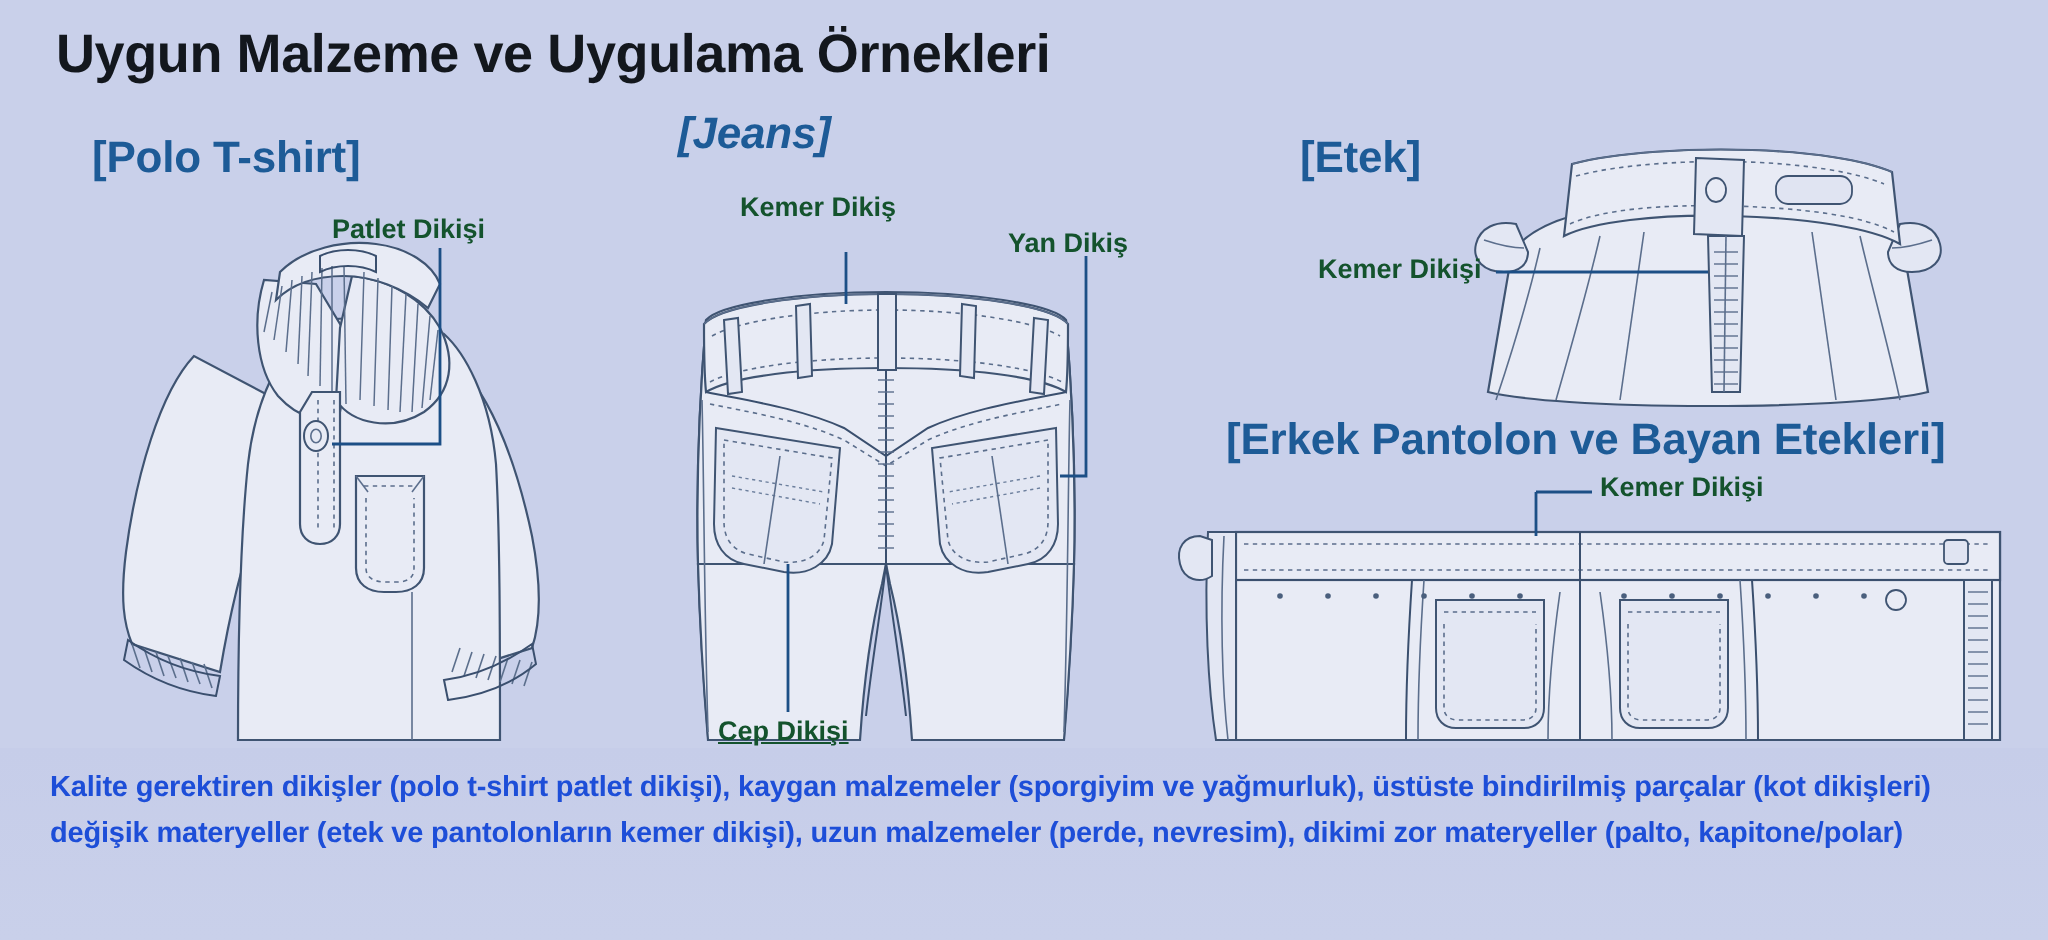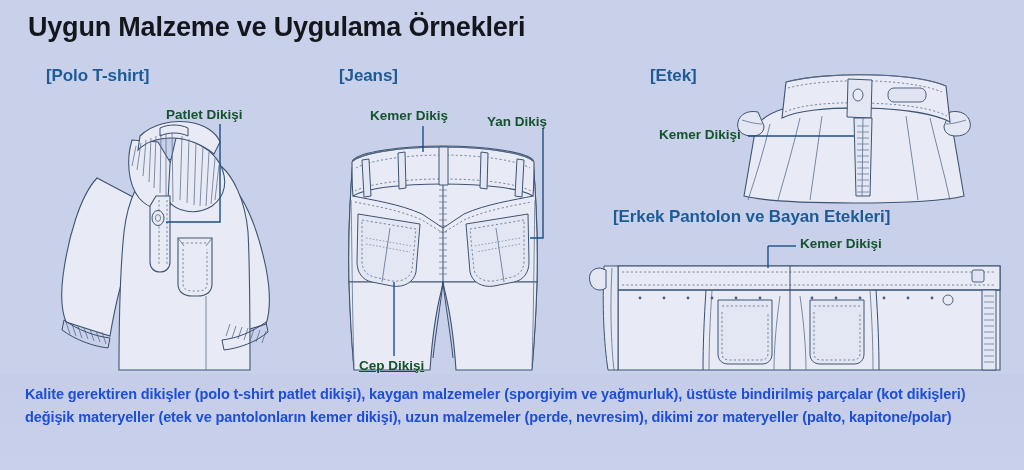--- a/index.html
+++ b/index.html
@@ -13,36 +13,36 @@
   #page{position:relative;width:1024px;height:400px;}
 
   .title{
     position:absolute;left:28px;top:12px;
     font-size:27px;font-weight:bold;color:#13171d;
     letter-spacing:-0.2px;
   }
 
   .sec-head{
     position:absolute;
-    font-size:17px;font-weight:bold;color:#1d5b97;
+    font-size:22px;font-weight:bold;color:#1d5b97;
     letter-spacing:-0.1px;white-space:nowrap;
   }
   #head-polo{left:46px;top:66px;}
-  #head-jeans{left:339px;top:66px;}
+  #head-jeans{left:339px;top:54px;font-style:italic;}
   #head-etek{left:614px;top:66px;margin-left:36px;}
   #head-pant{left:613px;top:207px;}
 
   .ann{
     position:absolute;
     font-size:13.5px;font-weight:bold;color:#14532d;
     white-space:nowrap;
   }
   #ann-patlet{left:166px;top:107px;}
-  #ann-kemer-j{left:370px;top:108px;}
-  #ann-yan{left:487px;top:114px;text-align:center;}
+  #ann-kemer-j{left:370px;top:96px;}
+  #ann-yan{left:504px;top:114px;text-align:center;}
   #ann-cep{left:359px;top:358px;text-decoration:underline;}
   #ann-kemer-e{left:659px;top:127px;}
   #ann-kemer-p{left:800px;top:236px;}
 
   .caption{
     position:absolute;left:25px;top:383px;width:980px;
     font-size:14.5px;font-weight:bold;color:#1d4ed8;
     line-height:22.5px;letter-spacing:-0.1px;
   }
   .capband{

